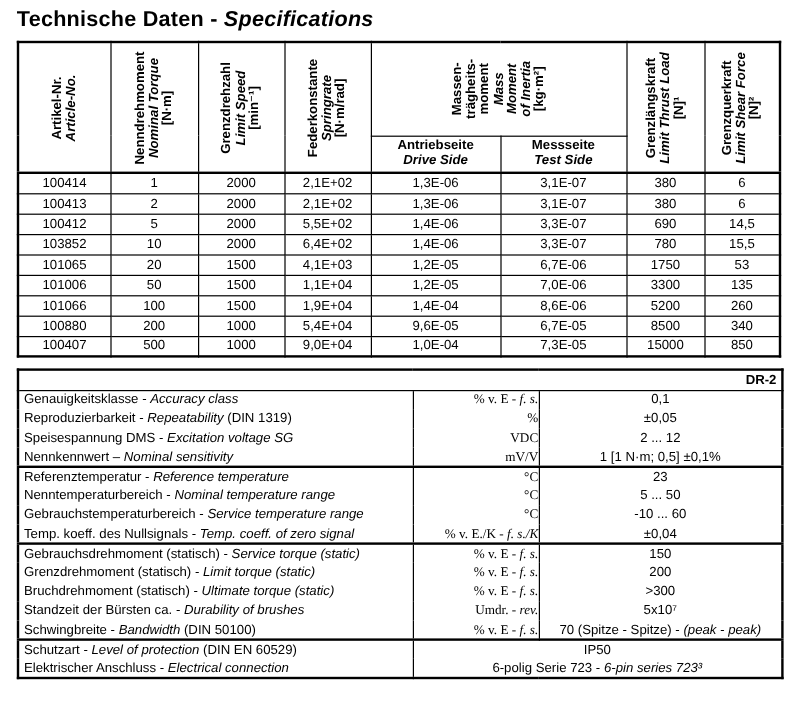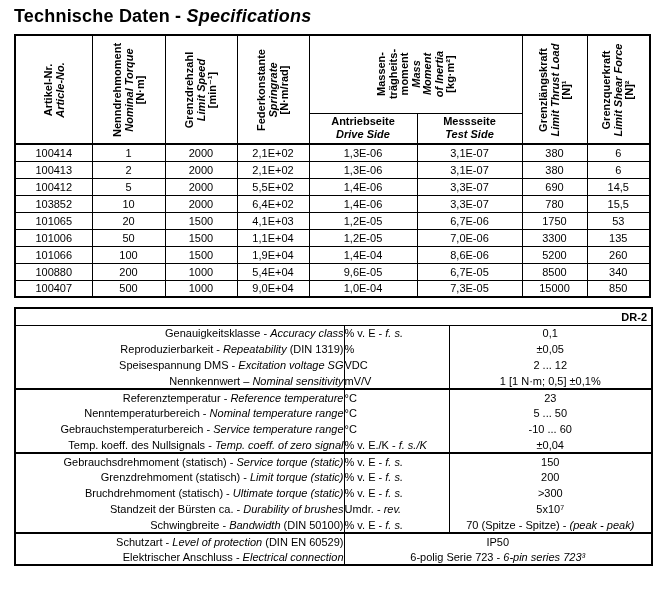--- a/index.html
+++ b/index.html
@@ -69,22 +69,22 @@
     overflow: hidden;
   }
   .t2 tr.model-row td {
     border-bottom: 1px solid #000;
     text-align: right;
     font-weight: bold;
     padding-right: 4px;
     height: 17px;
   }
   .t2 tr.group td { border-top: 2px solid #000; }
-  .t2 td.lbl { text-align: right; padding-left: 20px; }
-  .t2 td.unit { text-align: left; }
+  .t2 td.lbl { text-align: left; padding-left: 4px; }
+  .t2 td.unit { text-align: right; font-family: Liberation Serif, serif; }
   .t2 td.val { text-align: center; }
   .it { font-style: italic; }
 </style>
 </head>
 <body>
 
 <div class="page">
 
   <div class="title"><span>Technische Daten - </span><span class="en">Specifications</span></div>
 

